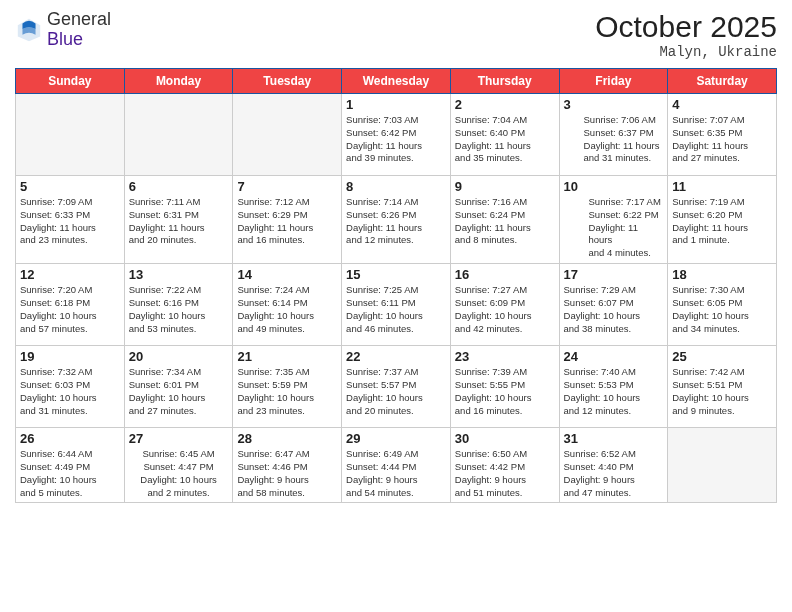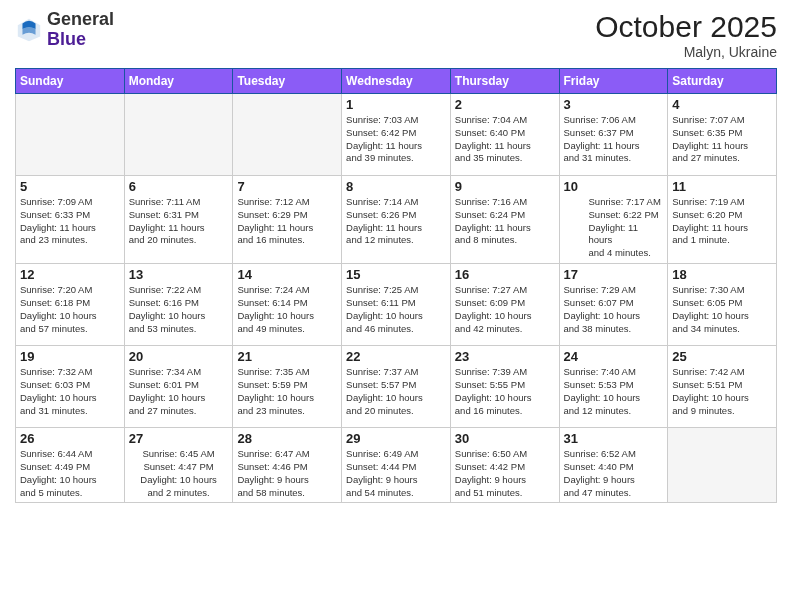--- a/index.html
+++ b/index.html
@@ -22,53 +22,54 @@
       align-items: flex-start;
       margin-bottom: 8px;
     }
     .logo {
       display: flex;
       align-items: center;
       gap: 4px;
     }
     .logo-text {
       font-size: 18px;
-      font-weight: bold;
+      font-weight: normal;
       line-height: 1.1;
     }
     .logo-general { color: #333; }
     .logo-blue { color: #4c1d95; }
     .logo-icon {
       width: 28px;
       height: 28px;
     }
     .title-block {
       text-align: right;
     }
     .month-title {
       font-size: 30px;
       color: #222;
       font-weight: normal;
     }
     .location {
       font-size: 14px;
       color: #444;
+      font-family: Liberation Mono, monospace;
     }
     .calendar {
       width: 100%;
       border-collapse: collapse;
       border: 1px solid #ccc;
     }
     .calendar th {
-      background: #8b5cf6;
+      background: #ef4444;
       color: #fff;
       font-size: 12px;
       font-weight: bold;
       padding: 5px 4px;
-      text-align: left;
+      text-align: center;
       border: 1px solid #1a55a0;
     }
     .calendar td {
       width: calc(100% / 7);
       vertical-align: top;
       border: 1px solid #ccc;
       padding: 3px 4px;
       font-size: 10px;
       color: #333;
       height: 82px;
@@ -139,21 +140,21 @@
           </td>
           <td>
             <div class="day-number">2</div>
             <div class="day-info" style="white-space: pre-line;">Sunrise: 7:04 AM
 Sunset: 6:40 PM
 Daylight: 11 hours
 and 35 minutes.</div>
           </td>
           <td>
             <div class="day-number">3</div>
-            <div class="day-info" style="white-space: pre-line;">Sunrise: 7:06 AM
+            <div class="day-info" style="white-space: pre-line; margin-left: 20px;">Sunrise: 7:06 AM
 Sunset: 6:37 PM
 Daylight: 11 hours
 and 31 minutes.</div>
           </td>
           <td>
             <div class="day-number">4</div>
             <div class="day-info" style="white-space: pre-line;">Sunrise: 7:07 AM
 Sunset: 6:35 PM
 Daylight: 11 hours
 and 27 minutes.</div>

